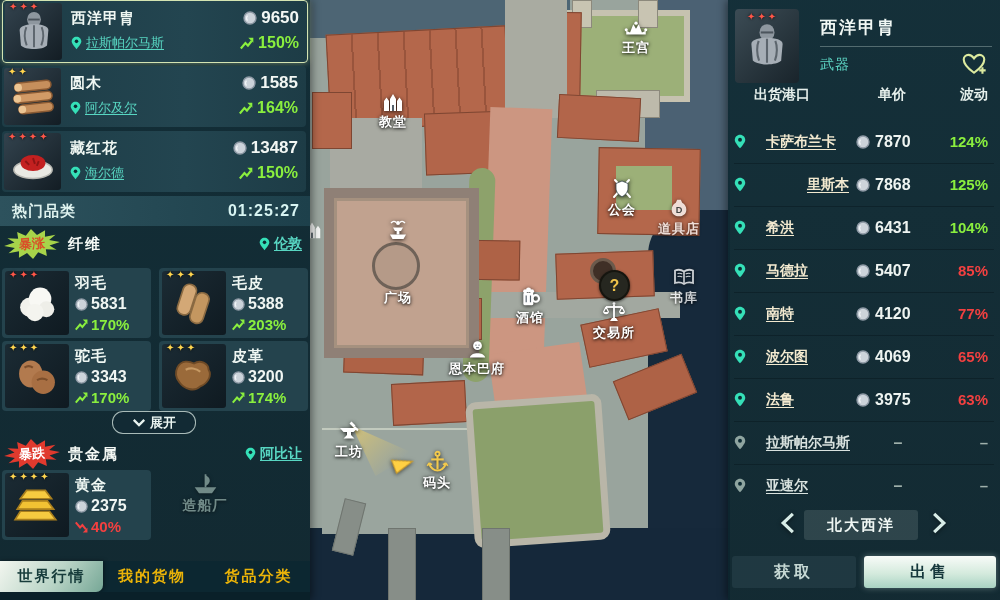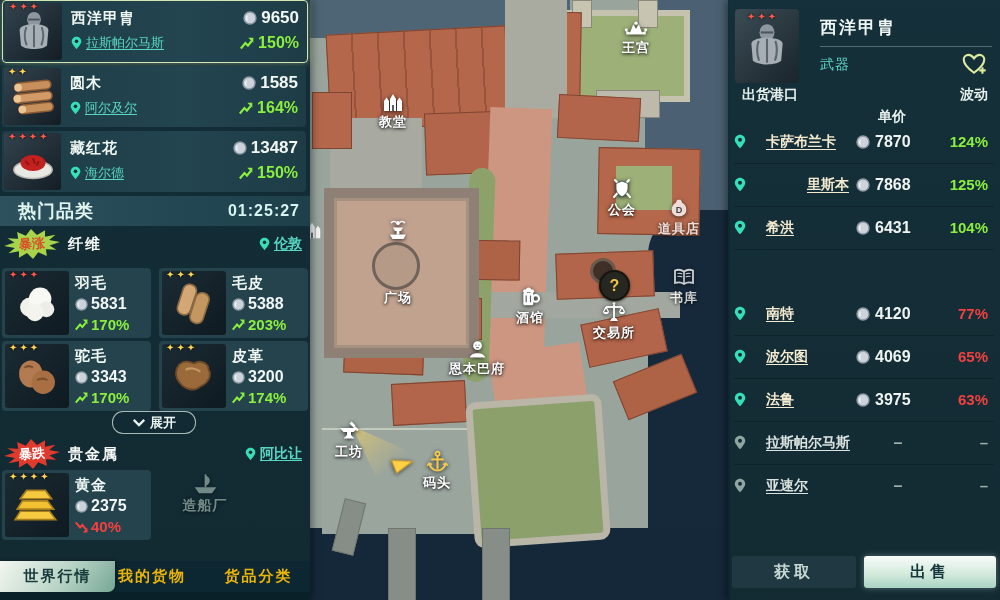--- a/index.html
+++ b/index.html
@@ -48,21 +48,21 @@
   .cbody{position:absolute;left:68px;right:8px;top:0;bottom:0;}
   .crow{position:absolute;left:0;right:0;display:flex;align-items:center;}
   .crow.r1{top:7px;} .crow.r2{top:33px;}
   .cname{font-size:15px;font-weight:bold;color:#eef6f2;letter-spacing:1px;}
   .cprice{margin-left:auto;display:flex;align-items:center;gap:4px;font-size:17px;font-weight:bold;color:#f2f7f4;}
   .cloc{display:flex;align-items:center;gap:4px;font-size:13px;}
   .cpct{margin-left:auto;display:flex;align-items:center;gap:3px;font-size:16px;font-weight:bold;}
 
   .hotbar{position:absolute;left:0;top:196px;width:310px;height:30px;
     background:linear-gradient(90deg,#2d525d,#1d404b);display:flex;align-items:center;}
-  .hotbar .htitle{margin-left:18px;font-size:18px;font-weight:bold;color:#dff3ef;letter-spacing:1px;}
+  .hotbar .htitle{margin-left:12px;font-size:15px;font-weight:bold;color:#dff3ef;letter-spacing:1px;}
   .hotbar .timer{margin-left:auto;margin-right:10px;font-size:16px;font-weight:bold;color:#d8f4f2;letter-spacing:1px;}
 
   .secrow{position:absolute;left:0;width:310px;height:30px;display:flex;align-items:center;}
   .burst{position:relative;flex:0 0 auto;margin-left:4px;width:56px;height:30px;display:flex;align-items:center;justify-content:center;
     font-size:13px;font-weight:bold;transform:rotate(-4deg);
     clip-path:polygon(100% 50%,81% 59%,93% 75%,74% 71%,75% 93%,60% 79%,50% 100%,40% 79%,25% 93%,26% 71%,7% 75%,19% 59%,0% 50%,19% 41%,7% 25%,26% 29%,25% 7%,40% 21%,50% 0%,60% 21%,75% 7%,74% 29%,93% 25%,81% 41%);}
   .burst.up{background:#a7d44a;color:#d94f28;}
   .burst.down{background:#e03a2e;color:#fff;}
   .seccat{margin-left:8px;font-size:15px;font-weight:bold;color:#f4f8f4;letter-spacing:2px;}
   .secloc{margin-left:auto;margin-right:8px;display:flex;align-items:center;gap:4px;font-size:14px;font-weight:bold;}
@@ -90,21 +90,21 @@
   .right-panel{position:absolute;left:728px;top:0;width:272px;height:600px;z-index:30;
     background:linear-gradient(180deg,rgba(16,44,54,.97),rgba(12,36,45,.95));
     box-shadow:-2px 0 8px rgba(0,0,0,.45);}
   .rthumb{position:absolute;left:7px;top:9px;width:64px;height:74px;border-radius:4px;
     background:linear-gradient(135deg,#3c4c55,#19242b);display:flex;align-items:center;justify-content:center;}
   .rtitle{position:absolute;left:92px;top:16px;font-size:17px;font-weight:bold;color:#f0f7f4;letter-spacing:2px;}
   .rline{position:absolute;left:92px;top:46px;width:172px;height:1px;background:rgba(200,220,215,.35);}
   .rcat{position:absolute;left:92px;top:56px;font-size:14px;color:#5ed8c6;letter-spacing:1px;}
   .heart{position:absolute;left:232px;top:50px;color:#dcea9f;cursor:pointer;}
   .rcols{position:absolute;left:0;top:86px;width:272px;height:22px;font-size:14px;font-weight:bold;color:#e6f0ec;}
-  .rcols .c1{position:absolute;left:14px;text-align:right;} .rcols .c2{position:absolute;left:124px;width:80px;text-align:center;margin-top:22px;}
+  .rcols .c1{position:absolute;left:26px;text-align:right;} .rcols .c2{position:absolute;left:124px;width:80px;text-align:center;}
   .rcols .c3{position:absolute;right:12px;}
   .prow{position:absolute;left:6px;width:260px;height:43px;display:flex;align-items:center;
     border-bottom:1px solid rgba(6,18,23,.38);cursor:pointer;}
   .prow .port{margin-left:20px;font-size:14px;font-weight:bold;text-decoration:underline;text-underline-offset:3px;}
   .prow.on .port{color:#f3ead0;} .prow.off .port{color:#d9e2df;}
   .pgrp{position:absolute;left:122px;width:84px;display:flex;align-items:center;gap:5px;
     font-size:16px;font-weight:bold;color:#eef4f1;}
   .pgrp.dash{justify-content:center;color:#9fb0ab;}
   .chg{position:absolute;right:6px;font-size:15px;font-weight:bold;}
   .chg.none{color:#9fb0ab;}
@@ -667,21 +667,21 @@
         <div class="tpct pct-down">
             <svg width="14" height="14" style="color:#f34040">
               <use href="#i-arrdown"></use>
             </svg>
             <span>40%</span>
           </div>
       </div>
     </div>
 
     <div class="tabbar">
-      <div class="tab active" style="left:0;width:115px;">
+      <div class="tab active" style="left:0;width:103px;">
           <span>世界行情</span>
         </div>
       <div class="tab" style="left:97px;width:110px;">
           <span>我的货物</span>
         </div>
       <div class="tab" style="left:207px;width:103px;">
           <span>货品分类</span>
         </div>
     </div>
     <div class="tabstrip"></div>
@@ -741,20 +741,33 @@
         </svg>
       <span class="port">希洪</span>
       <span class="pgrp">
           <svg width="14" height="14">
             <use href="#i-coin"></use>
           </svg>
           <span>6431</span>
         </span>
       <span class="chg pct-up">104%</span>
     </div>
+    <div class="prow on" style="top:249px;">
+      <svg width="12" height="15" style="color:#35e0b8;flex:0 0 auto;">
+          <use href="#i-pin"></use>
+        </svg>
+      <span class="port">马德拉</span>
+      <span class="pgrp">
+          <svg width="14" height="14">
+            <use href="#i-coin"></use>
+          </svg>
+          <span>5407</span>
+        </span>
+      <span class="chg pct-down">85%</span>
+    </div>
     <div class="prow on" style="top:292px;">
       <svg width="12" height="15" style="color:#35e0b8;flex:0 0 auto;">
           <use href="#i-pin"></use>
         </svg>
       <span class="port">南特</span>
       <span class="pgrp">
           <svg width="14" height="14">
             <use href="#i-coin"></use>
           </svg>
           <span>4120</span>
@@ -797,18 +810,27 @@
     </div>
     <div class="prow off" style="top:464px;border-bottom:none;">
       <svg width="12" height="15" style="color:#8fa5a0;flex:0 0 auto;">
           <use href="#i-pin"></use>
         </svg>
       <span class="port">亚速尔</span>
       <span class="pgrp dash">–</span>
       <span class="chg none">–</span>
     </div>
 
+    <div class="pager">
+      <span class="pgarrow" style="left:52px;"><svg width="15" height="22">
+            <use href="#i-chevleft"></use>
+          </svg></span>
+      <div class="regionbox">北大西洋</div>
+      <span class="pgarrow" style="left:204px;"><svg width="15" height="22">
+            <use href="#i-chevright"></use>
+          </svg></span>
+    </div>
 
     <div class="btn dark">获取</div>
     <div class="btn light">出售</div>
   </div>
 
 </div>
 
 </body></html>

